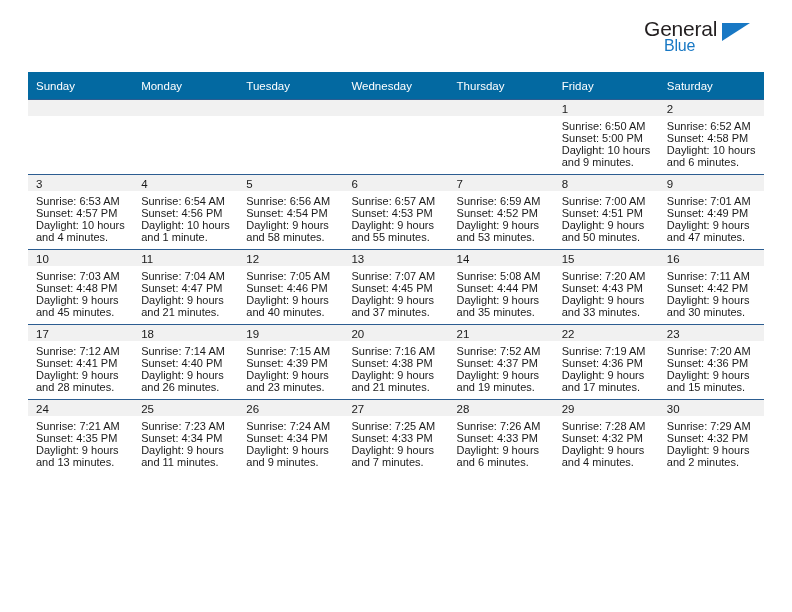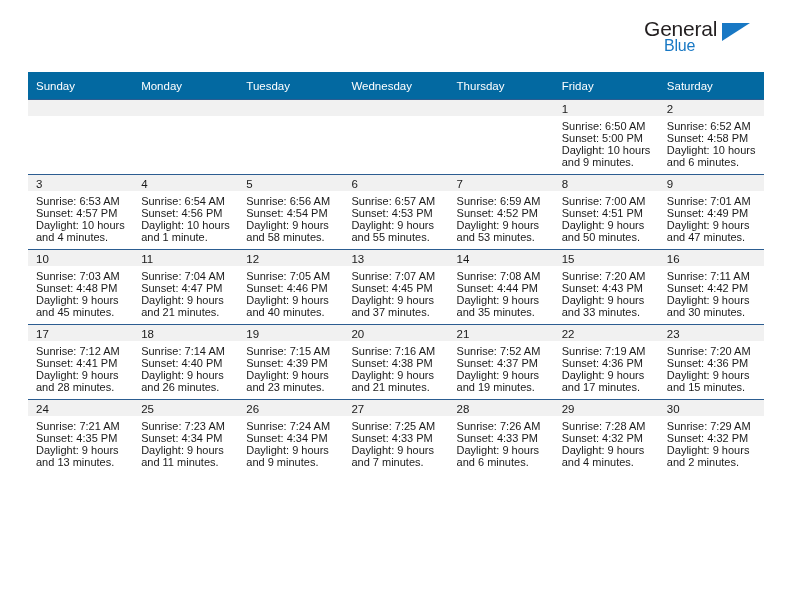--- a/index.html
+++ b/index.html
@@ -299,21 +299,21 @@
             <div class="cell-body">
               <div>Sunrise: 7:07 AM</div>
               <div>Sunset: 4:45 PM</div>
               <div>Daylight: 9 hours</div>
               <div>and 37 minutes.</div>
             </div>
           </td>
           <td>
             <div class="daynum-band">14</div>
             <div class="cell-body">
-              <div>Sunrise: 7:08 AM</div>
+              <div>Sunrise: 5:08 AM</div>
               <div>Sunset: 4:44 PM</div>
               <div>Daylight: 9 hours</div>
               <div>and 35 minutes.</div>
             </div>
           </td>
           <td>
             <div class="daynum-band">15</div>
             <div class="cell-body">
               <div>Sunrise: 7:20 AM</div>
               <div>Sunset: 4:43 PM</div>

